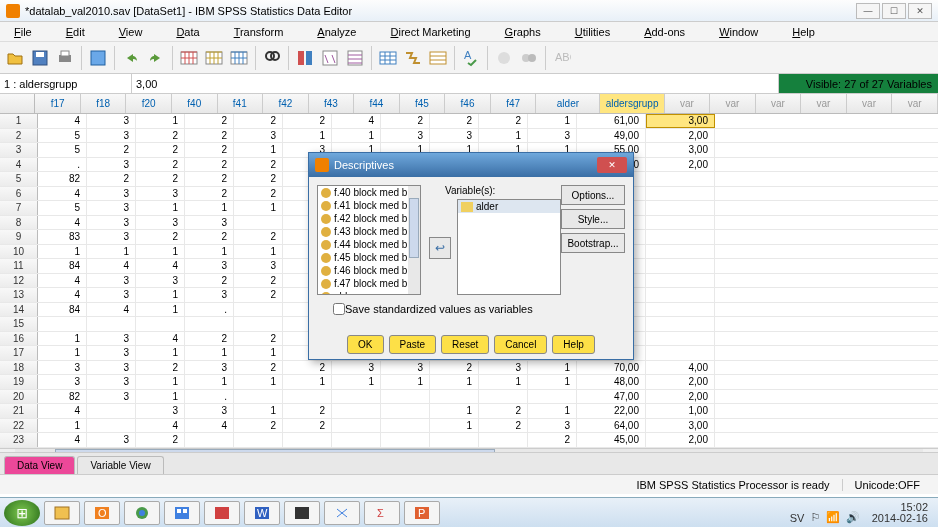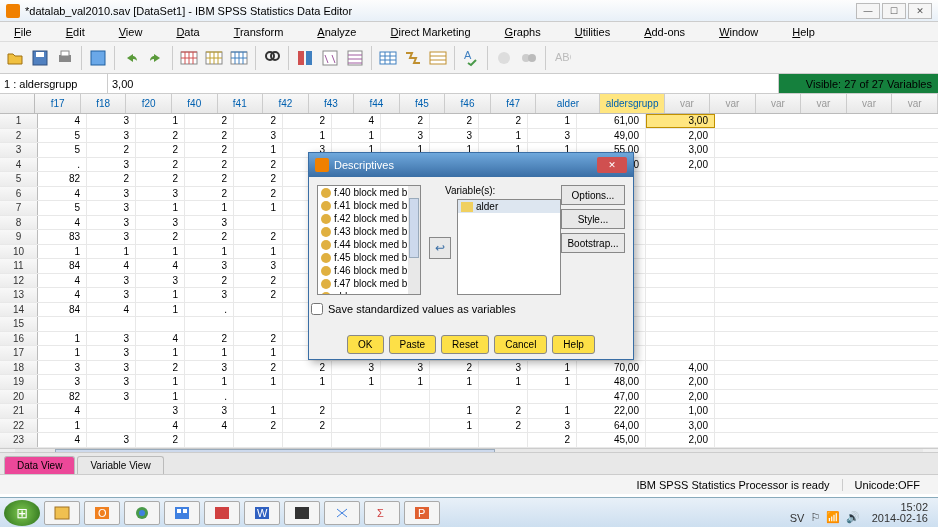--- a/index.html
+++ b/index.html
@@ -8,21 +8,21 @@
 .titlebar .icon{width:14px;height:14px;background:#f08000;margin-right:5px;border-radius:2px}
 .titlebar-btns{margin-left:auto;display:flex;gap:2px}
 .titlebar-btns span{width:24px;height:16px;border:1px solid #bbb;background:#f5f5f5;display:flex;align-items:center;justify-content:center;font-size:9px;color:#555}
 .menubar{height:20px;background:#f4f4f4;display:flex;align-items:center;padding:0 6px;gap:18px;border-bottom:1px solid #ddd}
 .menubar span{padding:2px 8px;cursor:pointer}
 .menubar span u{text-decoration:underline}
 .toolbar{height:32px;background:#f4f4f4;display:flex;align-items:center;padding:0 4px;gap:3px;border-bottom:1px solid #ccc}
 .toolbar .tb{width:22px;height:22px;border:1px solid transparent;display:flex;align-items:center;justify-content:center}
 .toolbar .sep{width:1px;height:24px;background:#ccc;margin:0 2px}
 .infobar{height:20px;background:#fff;border-bottom:1px solid #ccc;display:flex;align-items:center}
-.infobar .cell1{width:108px;padding:0 4px;border-right:1px solid #ccc;height:100%;display:flex;align-items:center}
+.infobar .cell1{width:132px;padding:0 4px;border-right:1px solid #ccc;height:100%;display:flex;align-items:center}
 .infobar .cell2{flex:1;padding:0 4px;height:100%;display:flex;align-items:center}
 .infobar .vis{width:160px;text-align:right;padding:0 6px;background:#15803d;border-left:1px solid #ccc;height:100%;display:flex;align-items:center;justify-content:flex-end}
 .grid{position:relative;height:358px;overflow:hidden;background:#fff}
 .gridhead{display:flex;height:20px;background:linear-gradient(#f8f8f8,#e8e8e8);border-bottom:1px solid #bbb}
 .rh{width:38px;border-right:1px solid #bbb;background:linear-gradient(#f8f8f8,#e8e8e8)}
 .ch{width:49px;border-right:1px solid #ccc;display:flex;align-items:center;justify-content:center;font-size:10px;color:#0060b0}
 .ch.sel{background:#ffe680}
 .ch.var{color:#999}
 .ch.alder{width:69px}
 .ch.ag{width:69px}
@@ -54,21 +54,21 @@
 .dbody{padding:8px;position:relative;height:152px}
 .lbox{position:absolute;left:8px;top:8px;width:104px;height:110px;background:#fff;border:1px solid #888;overflow:hidden}
 .lbox .li{padding:1px 3px;display:flex;align-items:center;gap:3px;font-size:10px;white-space:nowrap}
 .lbox .li .vi{width:10px;height:10px;background:#e0b040;border-radius:50%;flex-shrink:0}
 .rbox{position:absolute;left:148px;top:22px;width:104px;height:96px;background:#fff;border:1px solid #888}
 .rbox .li{padding:1px 3px;display:flex;align-items:center;gap:3px;font-size:10px;background:#dde6f0}
 .rbox .li .ruler{width:12px;height:10px;background:#f0d060}
 .vlabel{position:absolute;left:136px;top:8px;font-size:10px}
 .movebtn{position:absolute;left:120px;top:60px;width:22px;height:22px;background:#e8e8e8;border:1px solid #888;display:flex;align-items:center;justify-content:center;color:#3a6ea5;font-size:12px}
 .optbtn{position:absolute;right:8px;width:64px;height:20px;background:#e8e8e8;border:1px solid #888;font-size:10px;display:flex;align-items:center;justify-content:center}
-.chk{position:absolute;left:2px;top:126px;display:flex;align-items:center;gap:5px;font-size:10px}
+.chk{position:absolute;left:24px;top:126px;display:flex;align-items:center;font-size:10px}
 .chk input{width:12px;height:12px}
 .dbtns{height:30px;display:flex;align-items:center;justify-content:center;gap:5px}
 .dbtns button{padding:3px 10px;background:#fde047;border:1px solid #888;border-radius:3px;font-size:10px}
 .lbox .scrollv{position:absolute;right:0;top:0;width:12px;height:100%;background:#e8e8e8}
 .lbox .scrollv .vt{position:absolute;top:12px;height:60px;width:10px;left:1px;background:#cdd9ec;border:1px solid #9ab}
 </style>
 </head>
 <body>
 
 <div class="titlebar">

